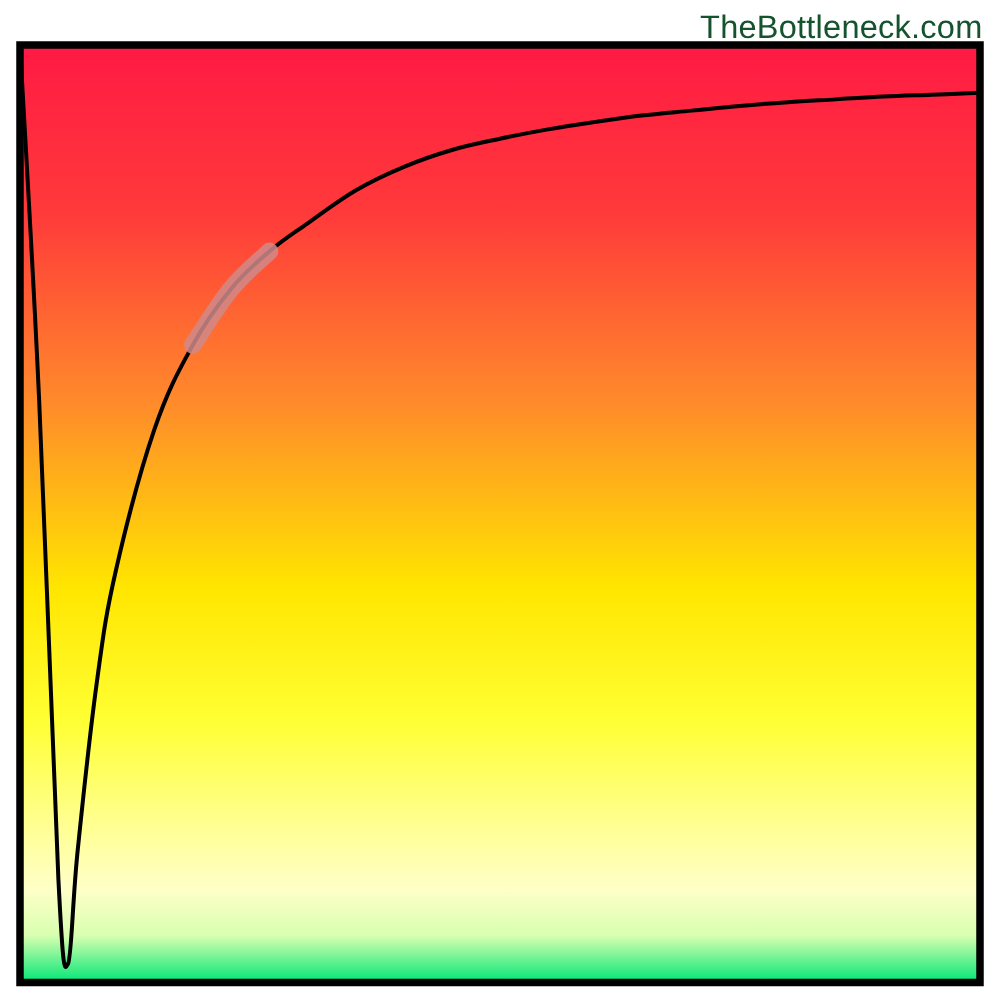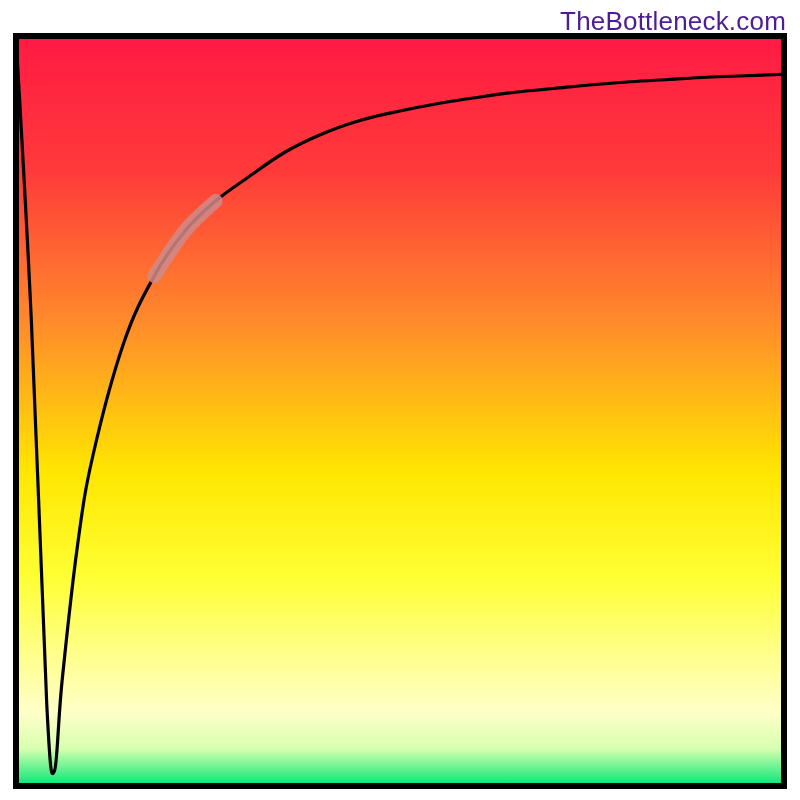--- a/index.html
+++ b/index.html
@@ -15,21 +15,21 @@
     position: relative;
     width: 800px;
     height: 800px;
   }
   .watermark {
     position: absolute;
     top: 6px;
     right: 14px;
     font-size: 26px;
     font-weight: 400;
-    color: #4c1d95;
+    color: #14532d;
     letter-spacing: 0.2px;
     user-select: none;
   }
   svg {
     display: block;
   }
 </style>
 </head>
 <body>
 

